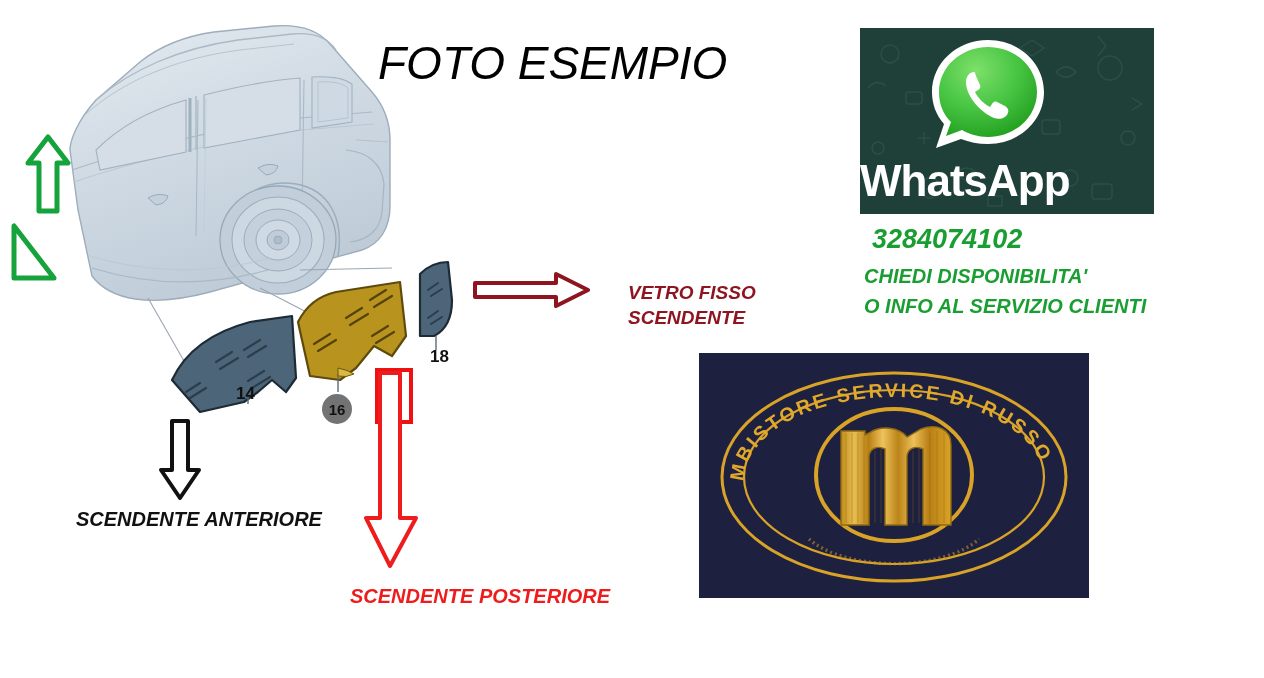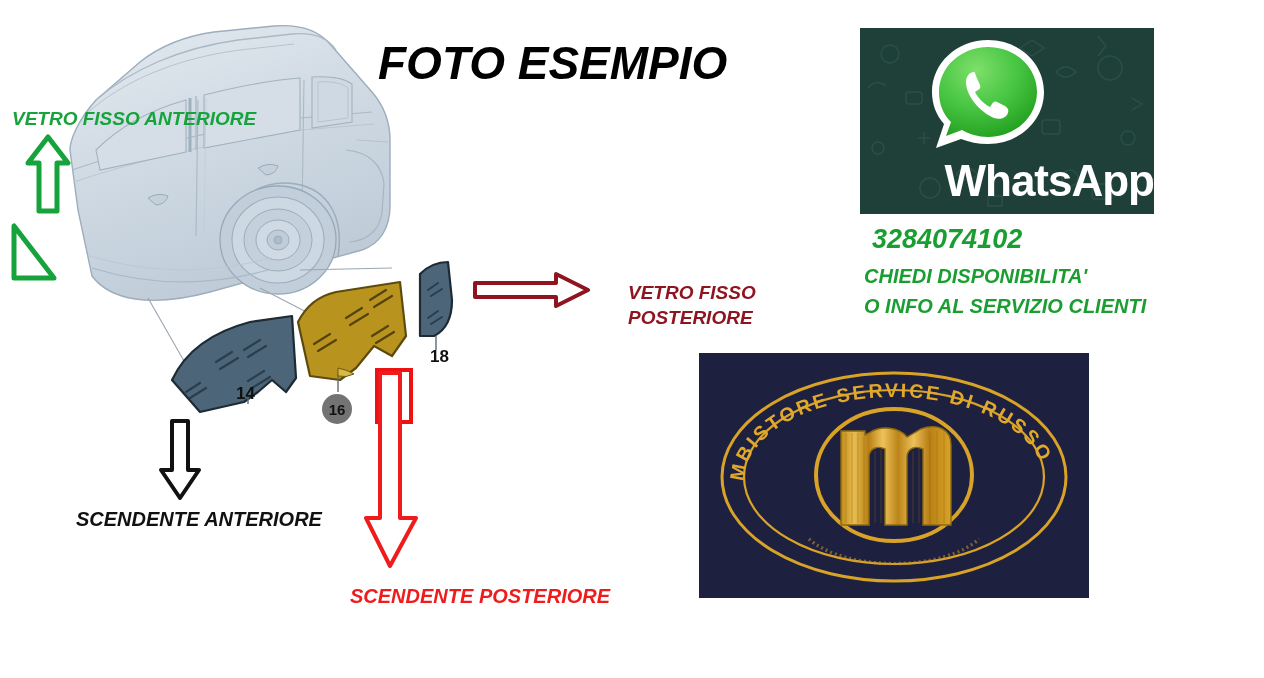--- a/index.html
+++ b/index.html
@@ -7,21 +7,21 @@
     width:1264px;height:678px;background:#ffffff;
     font-family:"Liberation Sans", sans-serif;
     position:relative;overflow:hidden;
   }
   .stage{position:absolute;left:0;top:0;width:1264px;height:678px;}
   .abs{position:absolute;}
 
   
   #foto-esempio{
     left:378px; top:36px; width:420px;
-    font-size:46px; font-weight:bold; font-style:italic;
+    font-size:46px; font-weight:normal; font-style:italic;
     color:#000; letter-spacing:0px; white-space:nowrap;
     font-family:"Liberation Sans", sans-serif;
   }
 
   
   .callout{
     font-weight:bold; font-style:italic; white-space:nowrap;
     font-family:"Liberation Sans", sans-serif;
   }
   #label-vetro-fisso-anteriore{
@@ -53,21 +53,21 @@
 
   
   #whatsapp-banner{
     left:860px; top:28px; width:294px; height:186px;
     background:#1e4039; overflow:hidden;
   }
   #whatsapp-banner .doodles{
     position:absolute;left:0;top:0;width:100%;height:100%;opacity:.16;
   }
   #whatsapp-wordmark{
-    position:absolute;left:0;right:0;bottom:8px;text-align:right;
+    position:absolute;left:0;right:0;bottom:8px;text-align:left;
     color:#ffffff;font-size:44px;font-weight:bold;letter-spacing:-1px;
     font-family:"Liberation Sans", sans-serif;
   }
 
   
   #shop-logo{
     left:699px; top:353px; width:390px; height:245px;
     background:#1e2040; overflow:hidden;
   }
 
@@ -238,25 +238,24 @@
   <svg class="abs" style="left:158px;top:418px;" width="44" height="84" viewBox="0 0 44 84">
     <path d="M14,3 L30,3 L30,52 L41,52 L22,80 L3,52 L14,52 Z" fill="#ffffff" stroke="#111111" stroke-width="4" stroke-linejoin="round"></path>
   </svg>
 
   <svg class="abs" style="left:362px;top:370px;" width="60" height="200" viewBox="0 0 60 200">
     <path d="M18,3 L38,3 L38,148 L54,148 L28,196 L4,148 L18,148 Z" fill="#ffffff" stroke="#ee1c1c" stroke-width="4" stroke-linejoin="round"></path>
   </svg>
 
   <div class="abs" id="foto-esempio">FOTO ESEMPIO</div>
 
-  <div class="abs callout" id="label-vetro-fisso-anteriore">VETRO FISSO ANTERIORE</div>
 
   <div class="abs callout" id="label-vetro-fisso-posteriore">
     <div>VETRO FISSO</div>
-    <div>POSTERIORE</div>
+    <div>SCENDENTE</div>
   </div>
 
   <div class="abs callout" id="label-scendente-posteriore">SCENDENTE POSTERIORE</div>
 
   <div class="abs callout" id="label-scendente-anteriore">SCENDENTE ANTERIORE</div>
 
   <div class="abs" id="whatsapp-banner">
     <svg class="doodles" viewBox="0 0 294 186" preserveAspectRatio="none">
       <g fill="none" stroke="#6f9e8c" stroke-width="1.4">
         <circle cx="30" cy="26" r="9"></circle>

